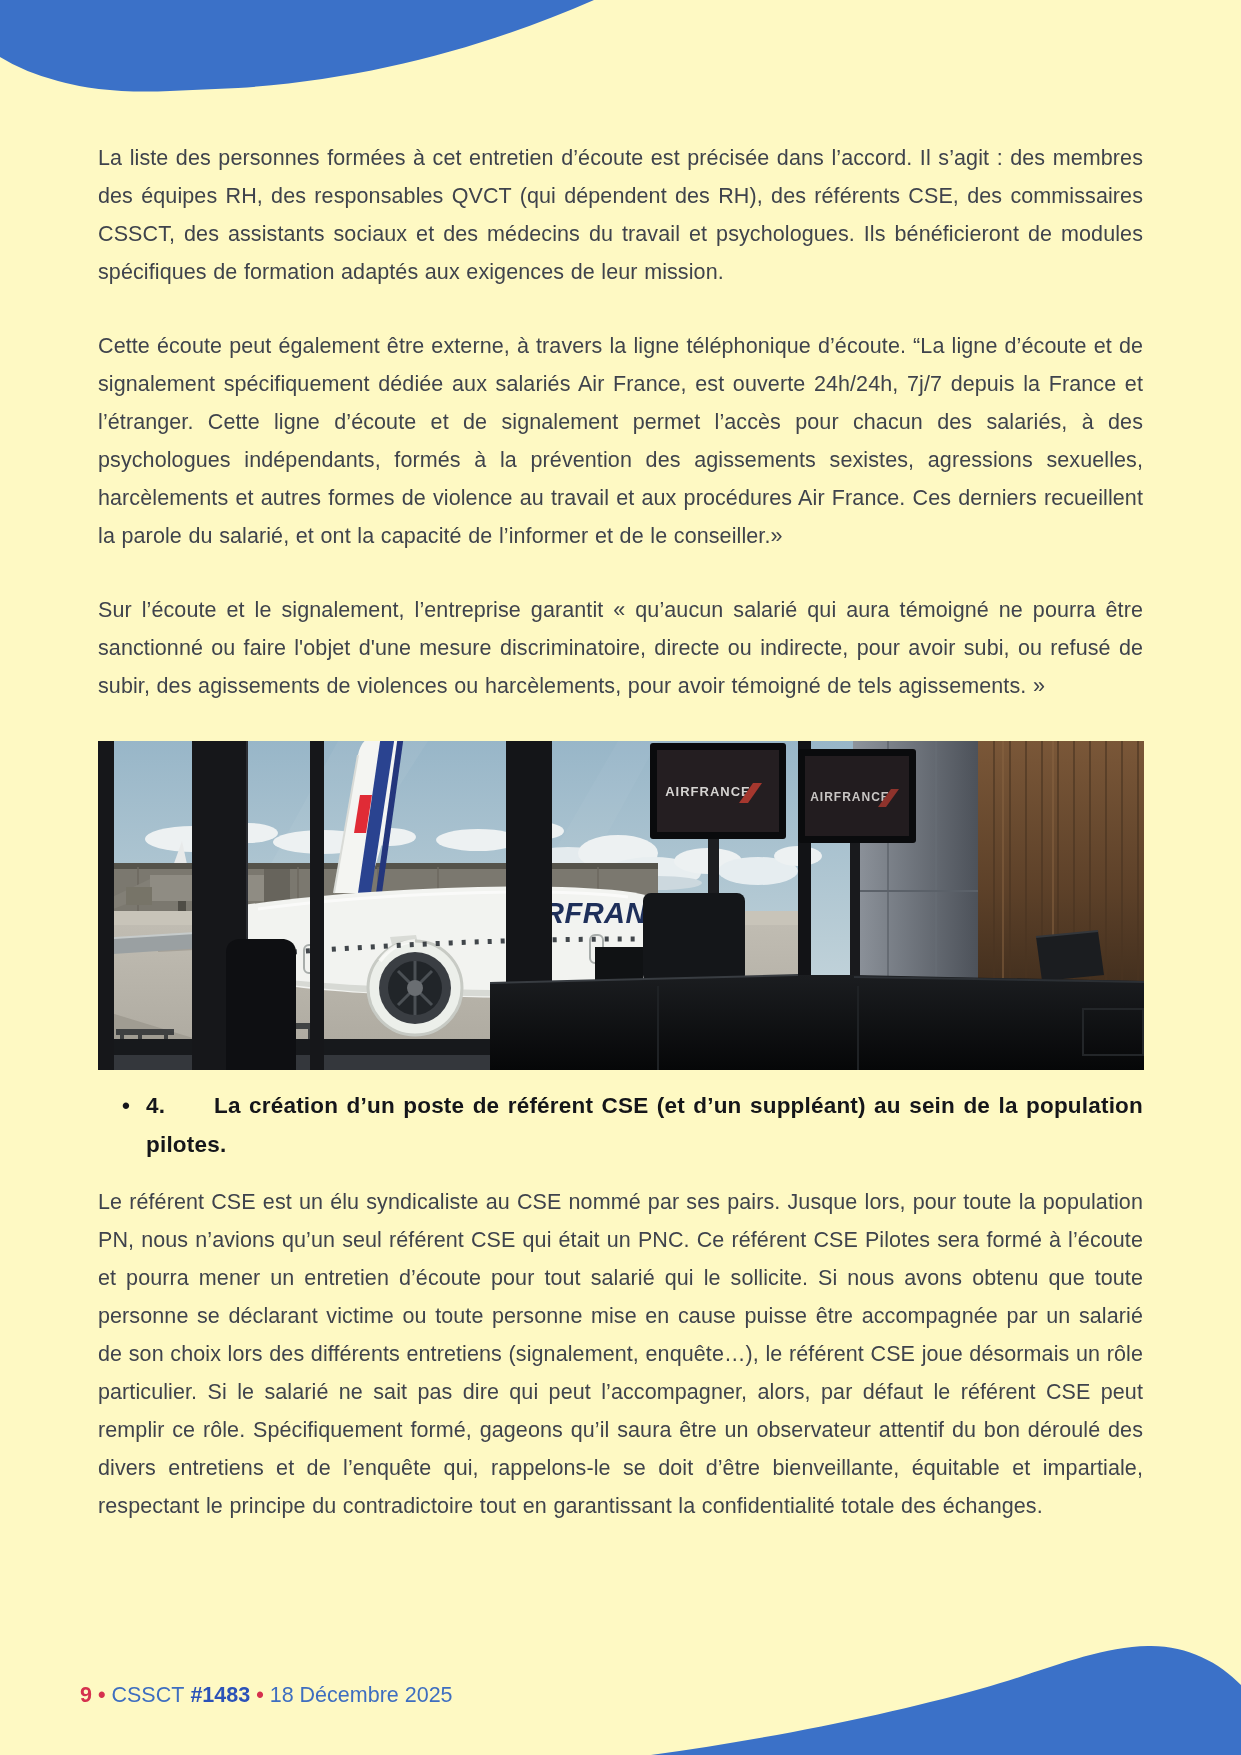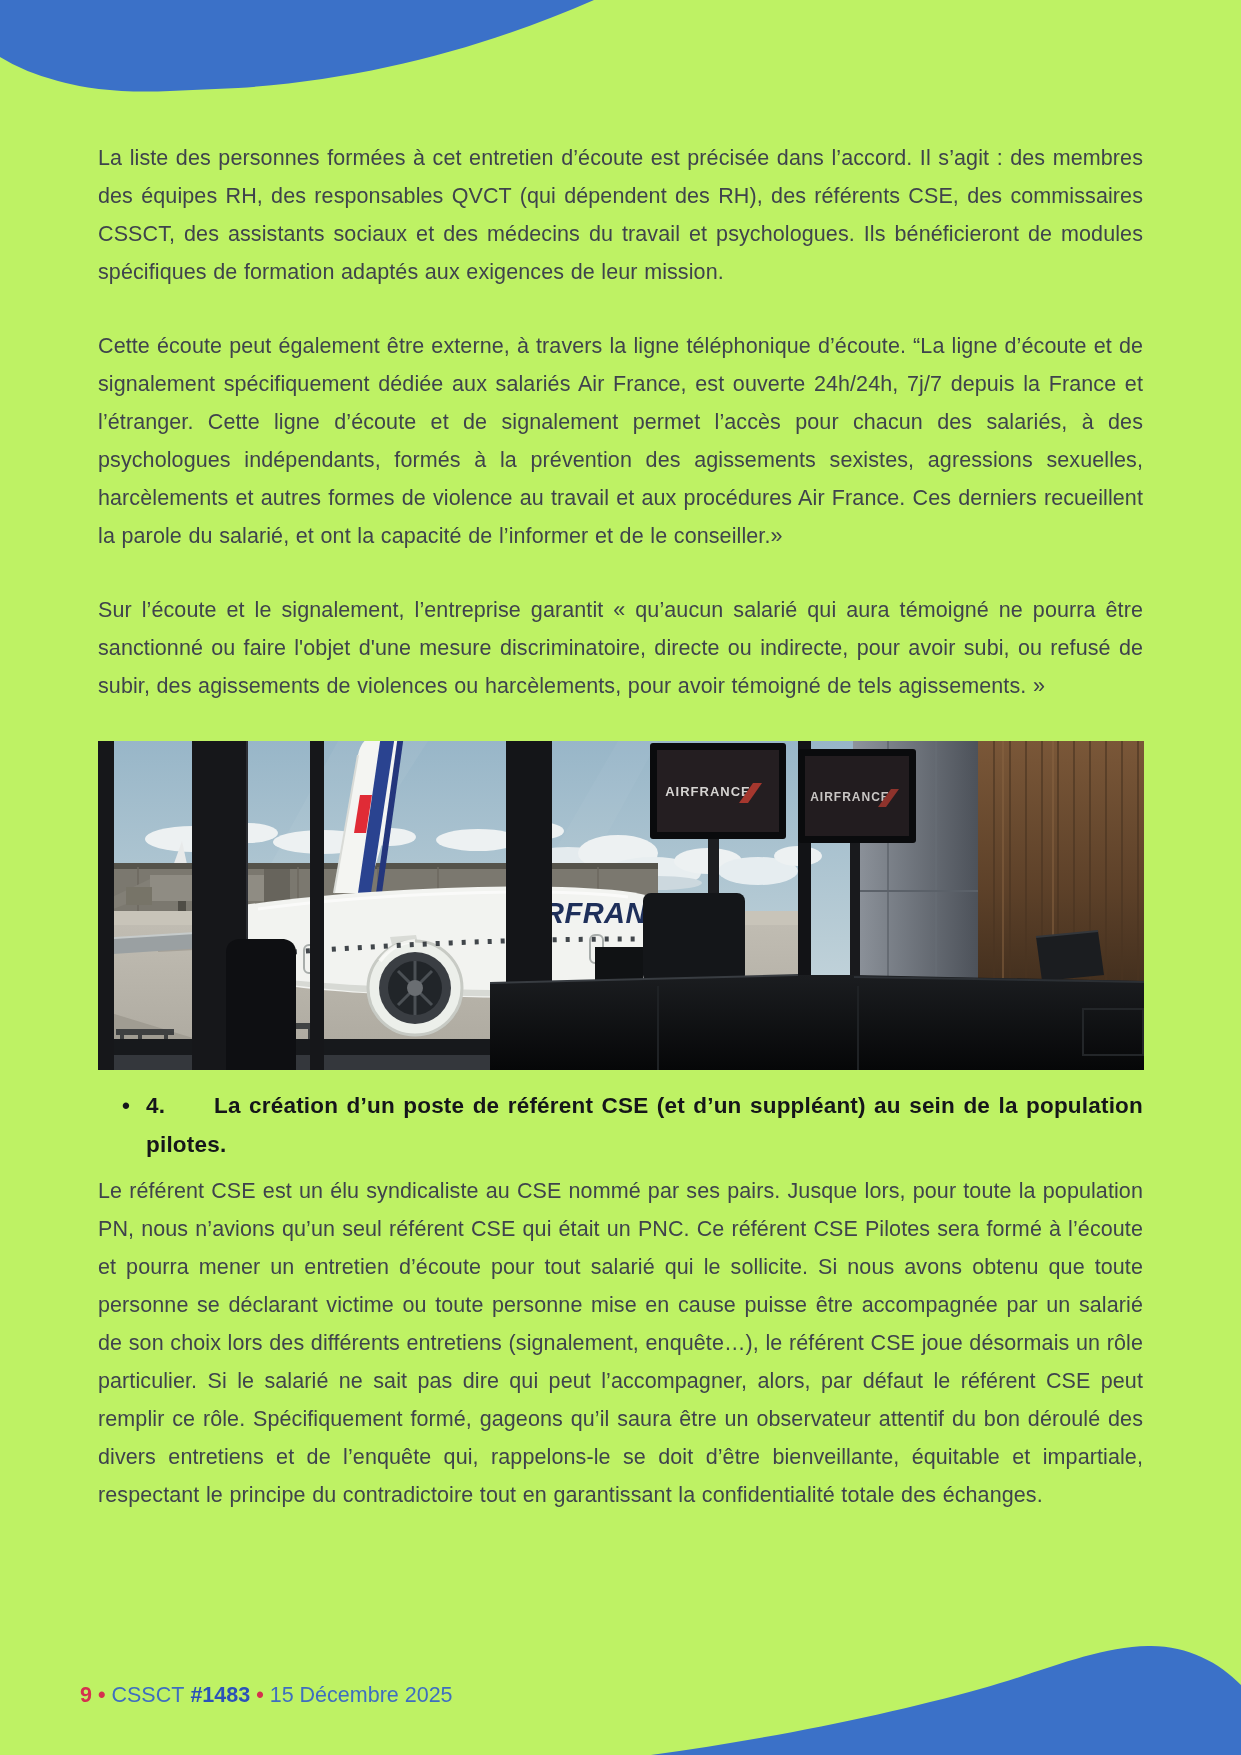--- a/index.html
+++ b/index.html
@@ -1,20 +1,20 @@
 <!DOCTYPE html>
 <html lang="fr"><head>
 <meta charset="utf-8">
 <style>
   html,body{margin:0;padding:0;background:#ffffff;}
   .page{
     position:relative;
     width:1241px;height:1755px;
     margin:0 auto;
-    background:#bef264;
+    background:#fef9c3;
     overflow:hidden;
     font-family:"Liberation Sans","DejaVu Sans",sans-serif;
   }
   .swoosh-top{position:absolute;top:0;left:0;width:1241px;height:100px;display:block;}
   .swoosh-bottom{position:absolute;bottom:0;left:0;width:1241px;height:115px;display:block;}
   .content{
     position:absolute;top:0;left:0;right:0;
     padding:139px 98px 0 98px;
     box-sizing:border-box;
   }
@@ -45,21 +45,21 @@
   }
   .section-heading .bullet{
     position:absolute;
     left:-24px;top:0;
     font-weight:700;
   }
   .section-heading .num{
     display:inline-block;
     width:68px;
   }
-  .par-last{margin-top:8px;margin-bottom:0;}
+  .par-last{margin-top:19px;margin-bottom:0;}
   .page-footer{
     position:absolute;
     left:80px;top:1682px;
     font-size:21.5px;
     line-height:26px;
     white-space:nowrap;
   }
   .page-footer .pg{color:#d5314e;font-weight:700;}
   .page-footer .sep{color:#d5314e;font-weight:700;padding:0 6px;}
   .page-footer .pub{color:#3e6ec0;}
@@ -272,20 +272,20 @@
 
     <div class="section-heading">
       <span class="bullet">•</span><span class="num">4.</span><span>La création d’un poste de référent CSE (et d’un suppléant) au sein de la population pilotes.</span>
     </div>
 
     <p class="body-par par-last">Le référent CSE est un élu syndicaliste au CSE nommé par ses pairs. Jusque lors, pour toute la population PN, nous n’avions qu’un seul référent CSE qui était un PNC. Ce référent CSE Pilotes sera formé à l’écoute et pourra mener un entretien d’écoute pour tout salarié qui le sollicite. Si nous avons obtenu que toute personne se déclarant victime ou toute personne mise en cause puisse être accompagnée par un salarié de son choix lors des différents entretiens (signalement, enquête…), le référent CSE joue désormais un rôle particulier. Si le salarié ne sait pas dire qui peut l’accompagner, alors, par défaut le référent CSE peut remplir ce rôle. Spécifiquement formé, gageons qu’il saura être un observateur attentif du bon déroulé des divers entretiens et de l’enquête qui, rappelons-le se doit d’être bienveillante, équitable et impartiale, respectant le principe du contradictoire tout en garantissant la confidentialité totale des échanges.</p>
 
   </div>
 
   <div class="page-footer">
-    <span class="pg">9</span><span class="sep">•</span><span class="pub">CSSCT</span><span class="issue">#1483</span><span class="sep">•</span><span class="date">15 Décembre 2025</span>
+    <span class="pg">9</span><span class="sep">•</span><span class="pub">CSSCT</span><span class="issue">#1483</span><span class="sep">•</span><span class="date">18 Décembre 2025</span>
   </div>
 
   <svg class="swoosh-bottom" viewBox="0 0 1241 115" preserveAspectRatio="none" aria-hidden="true">
     <path d="M651,115 C770,99 890,74 980,49 C1045,31 1095,7 1148,6 C1186,5 1219,22 1241,45 L1241,115 Z" fill="#3b71c8"></path>
   </svg>
 
 </div>
 
 </body></html>

